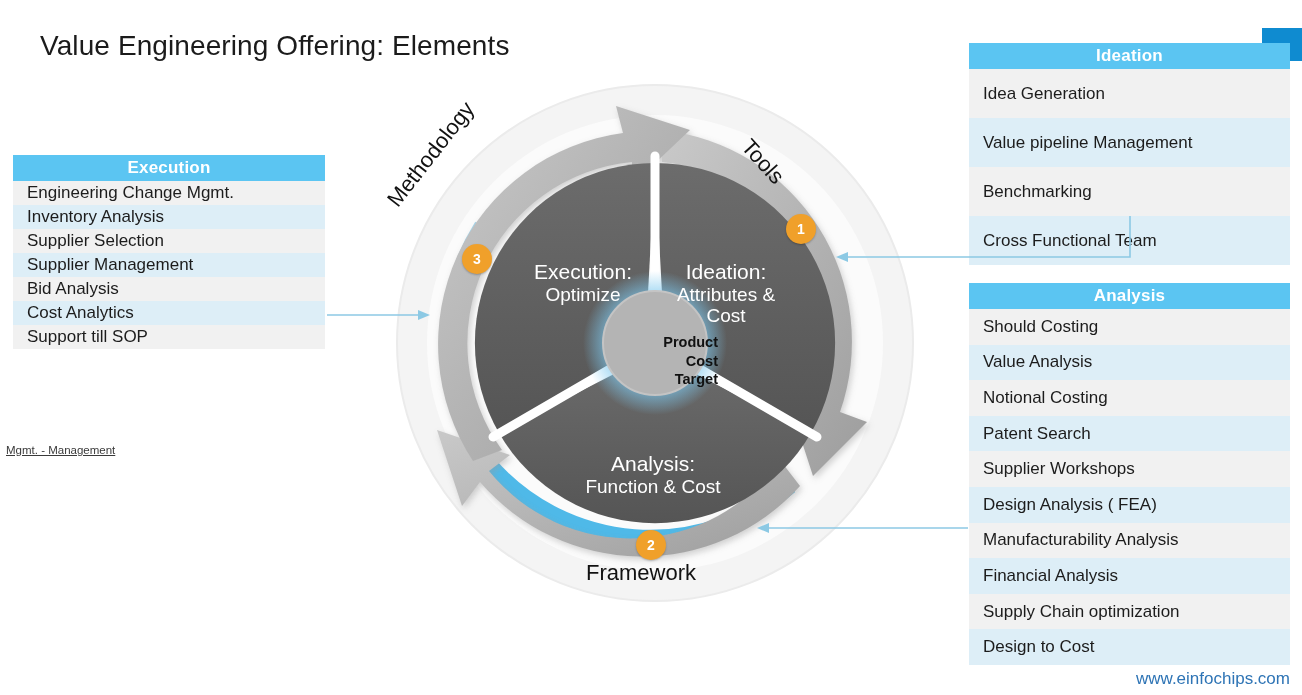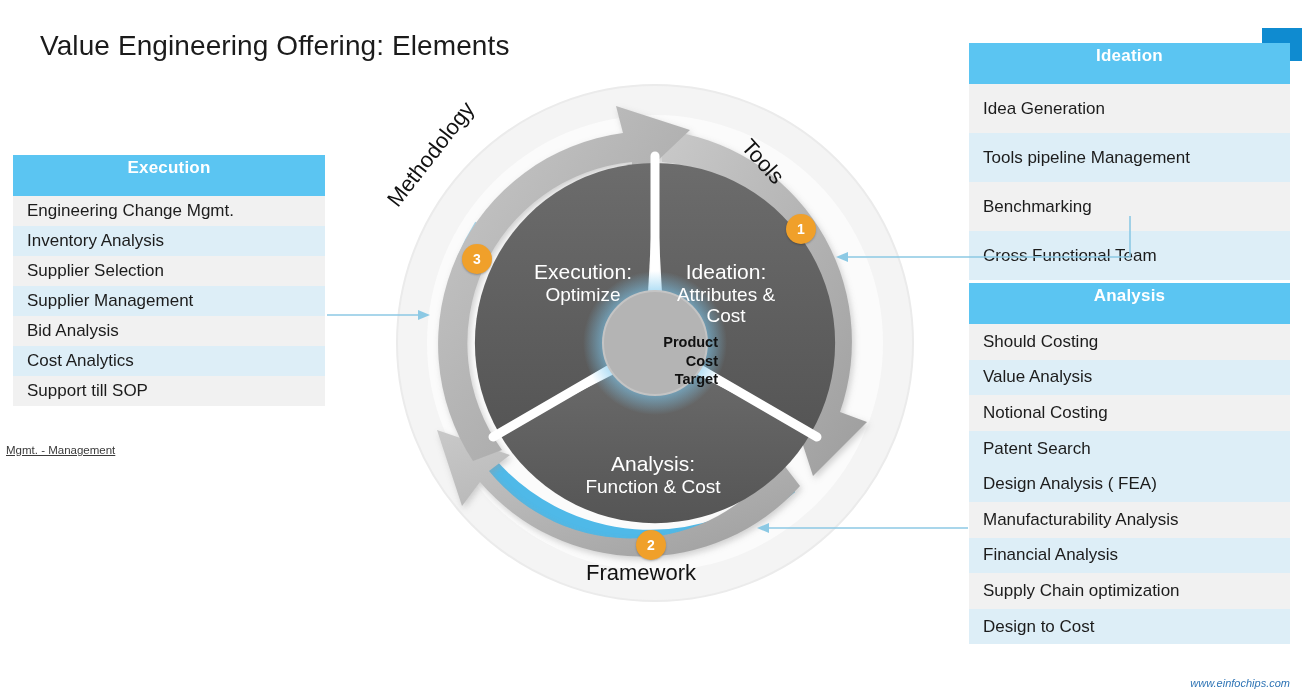--- a/index.html
+++ b/index.html
@@ -23,52 +23,52 @@
     position:absolute;left:40px;top:30px;
     font-size:28px;font-weight:400;color:#1b1b1b;
     letter-spacing:.1px;white-space:nowrap;
   }
 
   
   .card{position:absolute;}
   .card .card-head{
     background:#5BC5F2;color:#ffffff;
     font-size:17px;font-weight:bold;text-align:center;
-    line-height:26px;height:41px;
+    line-height:26px;height:26px;
     letter-spacing:.2px;
   }
   .card .row{
     font-size:17px;color:#1c1c1c;
     padding-left:14px;
     display:flex;align-items:center;
     box-sizing:border-box;
   }
   .card .row.odd{background:#f1f1f1;}
   .card .row.even{background:#ddeef7;}
 
   
   #card-execution{left:13px;top:155px;width:312px;border-radius:30px;}
-  #card-execution .row{height:30px;text-align:right;}
+  #card-execution .row{height:24px;text-align:right;}
   .note{
     position:absolute;left:6px;top:444px;width:312px;
     font-size:11.5px;color:#3a3a3a;text-decoration:underline;
   }
 
   
   #card-ideation{left:969px;top:43px;width:321px;}
   #card-ideation .row{height:49px;}
 
   
   #card-analysis{left:969px;top:283px;width:321px;}
   #card-analysis .row{height:35.6px;}
 
   
   .footer{
     position:absolute;right:12px;bottom:6px;
-    font-size:11px;color:#2E74B5;font-style:italic;
+    font-size:17px;color:#2E74B5;
   }
 
   
   #diagram{position:absolute;left:370px;top:78px;width:570px;height:540px;}
   #diagram svg{display:block;}
 
   .seg-label{
     position:absolute;color:#ffffff;text-align:center;line-height:1.12;
     font-size:20px;
     margin-top:24px;
@@ -123,31 +123,32 @@
     <div class="row even">Supplier Management</div>
     <div class="row odd">Bid Analysis</div>
     <div class="row even">Cost Analytics</div>
     <div class="row odd">Support till SOP</div>
   </div>
   <div class="note">Mgmt. - Management</div>
 
   <div class="card" id="card-ideation">
     <div class="card-head">Ideation</div>
     <div class="row odd">Idea Generation</div>
-    <div class="row even">Tools pipeline Management</div>
+    <div class="row even">Value pipeline Management</div>
     <div class="row odd">Benchmarking</div>
     <div class="row even">Cross Functional Team</div>
   </div>
 
   <div class="card" id="card-analysis">
     <div class="card-head">Analysis</div>
     <div class="row odd">Should Costing</div>
     <div class="row even">Value Analysis</div>
     <div class="row odd">Notional Costing</div>
     <div class="row even">Patent Search</div>
+    <div class="row odd">Supplier Workshops</div>
     <div class="row even">Design Analysis ( FEA)</div>
     <div class="row odd">Manufacturability Analysis</div>
     <div class="row even">Financial Analysis</div>
     <div class="row odd">Supply Chain optimization</div>
     <div class="row even">Design to Cost</div>
   </div>
 
   <div id="diagram">
     <svg width="570" height="540" viewBox="0 0 570 540">
       <defs>

